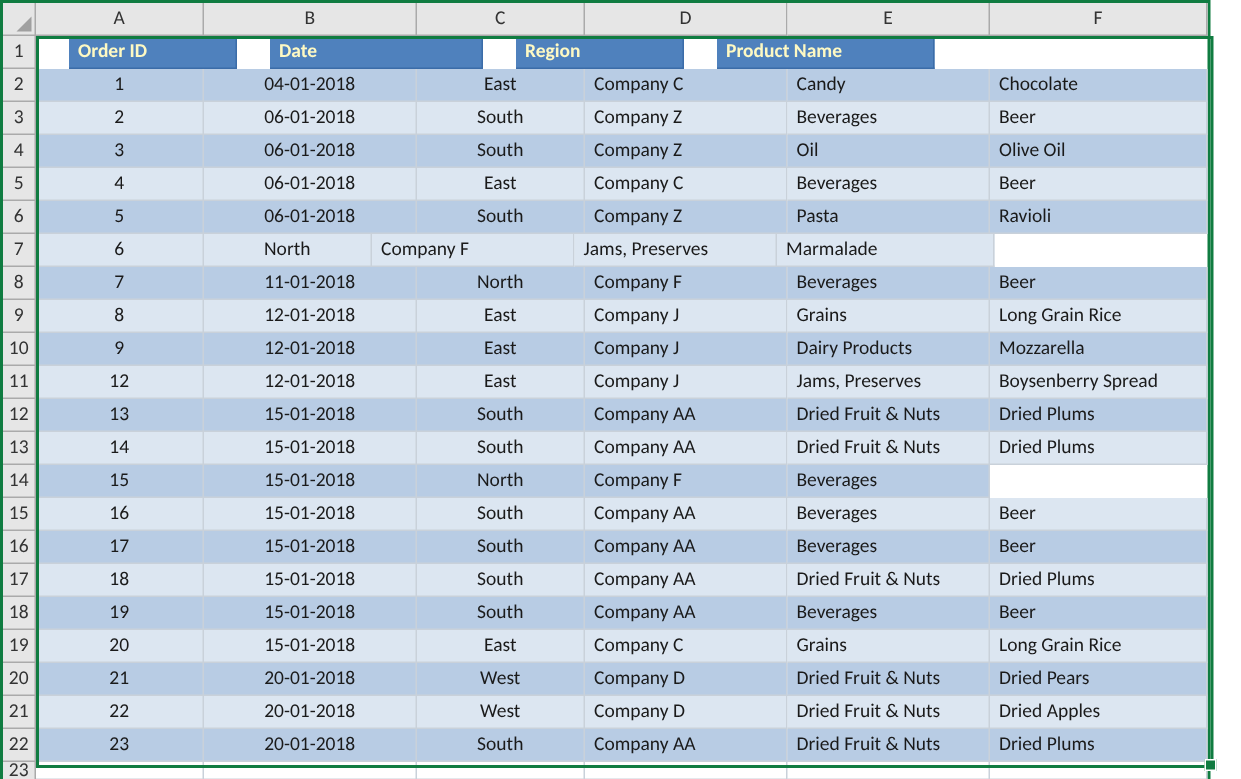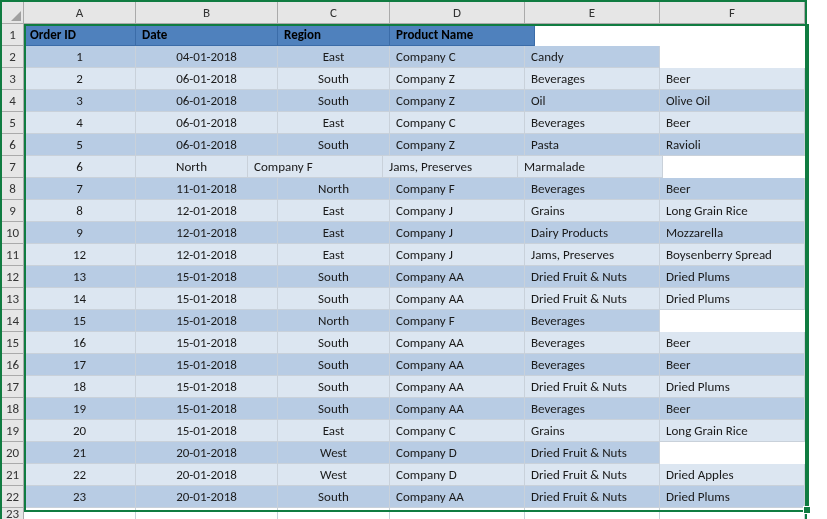--- a/index.html
+++ b/index.html
@@ -64,24 +64,25 @@
     border-right: 1px solid #c9d1da;
     border-bottom: 1px solid #c9d1da;
     padding: 0 6px;
     box-sizing: border-box;
     overflow: hidden;
     white-space: nowrap;
     color: #1a1a1a;
   }
   .hdrcell {
     background: #4f81bd;
-    color: #000000;
+    color: #fef9c3;
     font-weight: bold;
     border-right: 1px solid #3b6ca8;
     border-bottom: 1px solid #3b6ca8;
+    margin-left: 22px;
   }
   .band-odd  { background: #b8cce4; }
   .band-even { background: #dce6f1; }
   .wA { width: 112px; }
   .wB { width: 142px; }
   .wC { width: 112px; }
   .wD { width: 135px; }
   .wE { width: 135px; }
   .wF { width: 145px; }
   .center { text-align: center; }
@@ -135,20 +136,21 @@
 
   
   <div id="data-rows">
       <div class="row">
         <div class="rowhead">2</div>
         <div class="cell band-odd wA center">1</div>
         <div class="cell band-odd wB center">04-01-2018</div>
         <div class="cell band-odd wC center">East</div>
         <div class="cell band-odd wD">Company C</div>
         <div class="cell band-odd wE">Candy</div>
+        <div class="cell band-odd wF">Chocolate</div>
       </div>
       <div class="row">
         <div class="rowhead">3</div>
         <div class="cell band-even wA center">2</div>
         <div class="cell band-even wB center">06-01-2018</div>
         <div class="cell band-even wC center">South</div>
         <div class="cell band-even wD">Company Z</div>
         <div class="cell band-even wE">Beverages</div>
         <div class="cell band-even wF">Beer</div>
       </div>
@@ -294,20 +296,21 @@
         <div class="cell band-even wE">Grains</div>
         <div class="cell band-even wF">Long Grain Rice</div>
       </div>
       <div class="row">
         <div class="rowhead">20</div>
         <div class="cell band-odd wA center">21</div>
         <div class="cell band-odd wB center">20-01-2018</div>
         <div class="cell band-odd wC center">West</div>
         <div class="cell band-odd wD">Company D</div>
         <div class="cell band-odd wE">Dried Fruit &amp; Nuts</div>
+        <div class="cell band-odd wF">Dried Pears</div>
       </div>
       <div class="row">
         <div class="rowhead">21</div>
         <div class="cell band-even wA center">22</div>
         <div class="cell band-even wB center">20-01-2018</div>
         <div class="cell band-even wC center">West</div>
         <div class="cell band-even wD">Company D</div>
         <div class="cell band-even wE">Dried Fruit &amp; Nuts</div>
         <div class="cell band-even wF">Dried Apples</div>
       </div>

